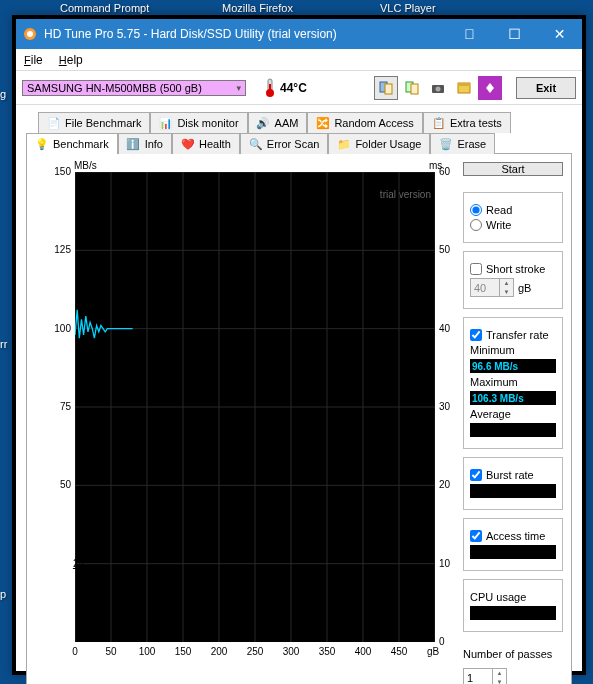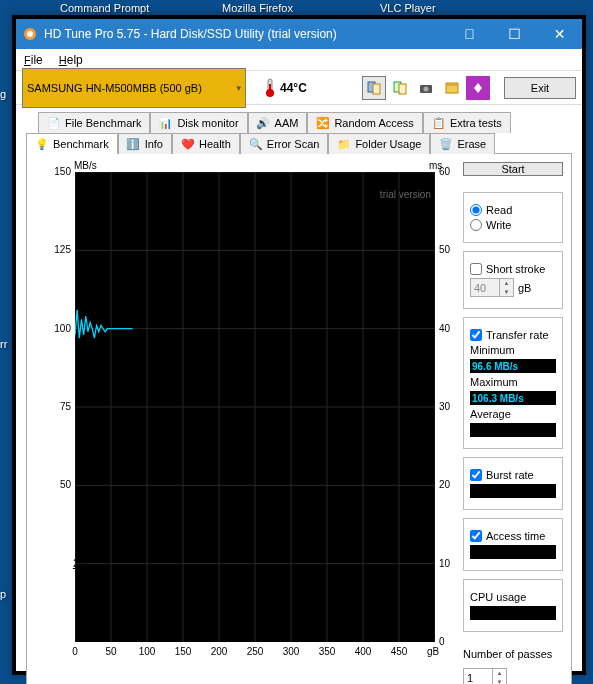--- a/index.html
+++ b/index.html
@@ -8,30 +8,30 @@
 .window { position: absolute; left: 12px; top: 15px; width: 574px; height: 660px; background: white; border: 4px solid #000000; box-shadow: 0 0 10px rgba(0,0,0,0.3); }
 .titlebar { height: 30px; background: #2a7fca; color: white; display: flex; align-items: center; padding-left: 6px; }
 .titlebar .icon { width: 16px; height: 16px; margin-right: 6px; }
 .titlebar .title { flex: 1; font-size: 12px; }
 .winbtns { display: flex; height: 100%; }
 .winbtn { width: 45px; display: flex; align-items: center; justify-content: center; color: white; font-size: 14px; }
 .menubar { height: 22px; display: flex; align-items: center; padding-left: 8px; gap: 16px; border-bottom: 1px solid #ddd; }
 .menubar span { font-size: 12px; }
 .menubar span u { text-decoration: underline; }
 .toolbar { height: 34px; display: flex; align-items: center; padding: 0 6px; gap: 6px; border-bottom: 1px solid #ddd; }
-.drive-select { width: 224px; height: 40px; border: 1px solid #7a7a7a; display: flex; align-items: center; padding: 0 4px; background: #eab308; position: relative; }
+.drive-select { width: 224px; height: 16px; border: 1px solid #7a7a7a; display: flex; align-items: center; padding: 0 4px; background: #f0abfc; position: relative; }
 .drive-select .chev { position: absolute; right: 4px; font-size: 9px; color: #555; }
 .tempbox { display: flex; align-items: center; gap: 4px; margin-left: 12px; }
 .therm { width: 12px; height: 20px; }
 .tempval { font-weight: bold; font-size: 12px; }
 .tool-icons { display: flex; gap: 2px; margin-left: auto; }
 .tool-icon { width: 24px; height: 24px; border: 1px solid transparent; display: flex; align-items: center; justify-content: center; }
 .tool-icon.active { border: 1px solid #7a7a7a; background: #e8e8e8; }
 .tool-icon.purple { background: #b030c0; }
-.exitbtn { width: 72px; height: 22px; border: 1px solid #7a7a7a; background: #e8e8e8; display: flex; align-items: center; justify-content: center; margin-left: 8px; }
+.exitbtn { width: 60px; height: 22px; border: 1px solid #7a7a7a; background: #e8e8e8; display: flex; align-items: center; justify-content: center; margin-left: 8px; font-weight: bold; }
 .tabrows { padding: 6px 10px 0 10px; }
 .tabrow { display: flex; gap: 0; }
 .tab { border: 1px solid #aaa; border-bottom: none; padding: 3px 8px; display: flex; align-items: center; gap: 4px; background: #f0f0f0; font-size: 11px; position: relative; top: 1px; }
 .tab.active { background: white; z-index: 2; }
 .tabrow.upper { position: relative; z-index: 1; left: 12px; }
 .tabrow.lower { position: relative; z-index: 3; }
 .tabrow.lower .tab:not(.active) { z-index: 1; }
 .tab-icon { width: 14px; height: 14px; display: inline-flex; align-items: center; justify-content: center; }
 .tabcontent { border: 1px solid #aaa; margin: 0 10px 10px 10px; padding: 8px; display: flex; gap: 8px; height: 540px; background: white; }
 .chartarea { width: 420px; height: 100%; position: relative; }

